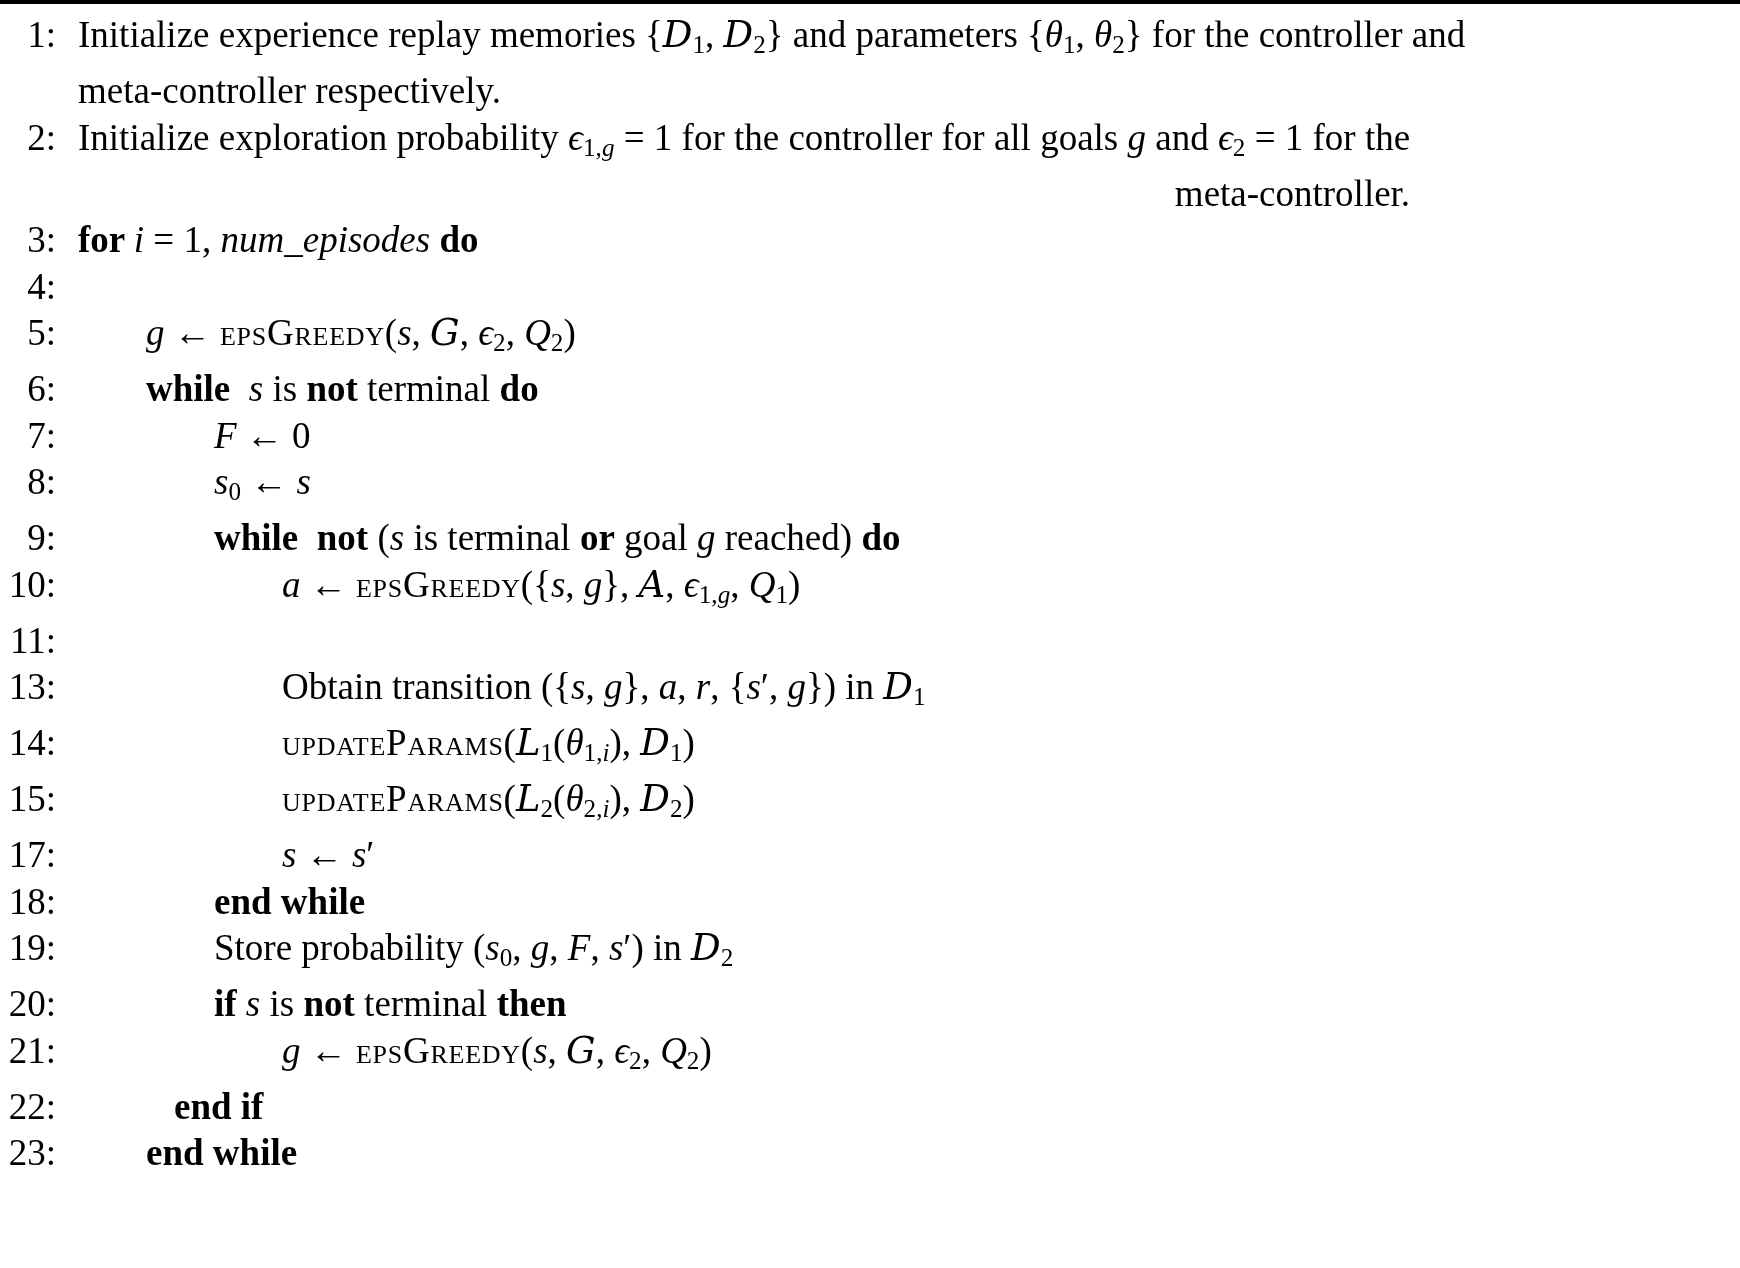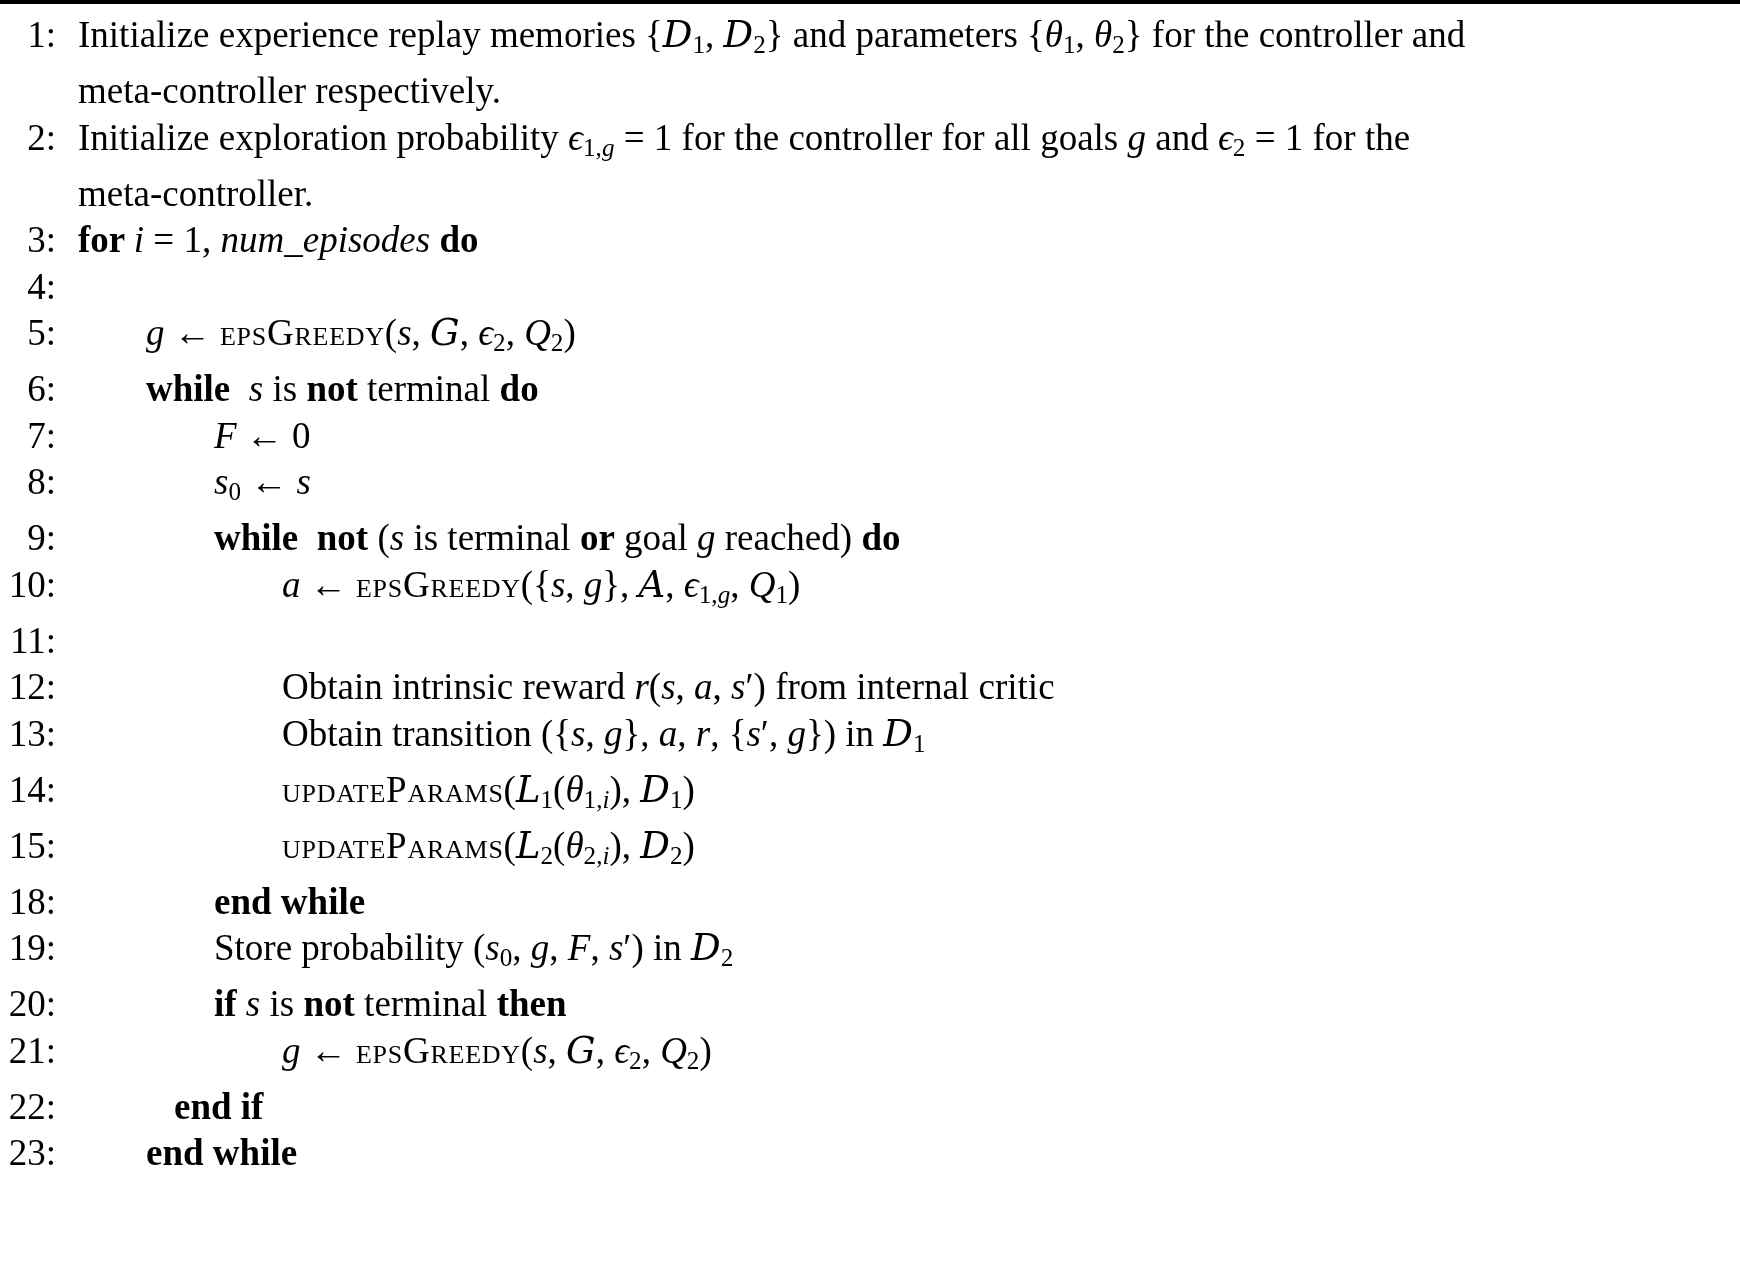--- a/index.html
+++ b/index.html
@@ -26,21 +26,21 @@
 
 <div class="page">
   <div class="top-rule"></div>
   <div class="alg">
       <div class="row">
         <span class="num">1:</span>
         <span class="txt" style="margin-left: 22px;"><span>Initialize experience replay memories {</span><span class="cal">D</span><span class="sub">1</span><span>, </span><span class="cal">D</span><span class="sub">2</span><span>} and parameters {</span><span class="i">θ</span><span class="sub">1</span><span>, </span><span class="i">θ</span><span class="sub">2</span><span>} for the controller and</span><br><span>meta-controller respectively.</span></span>
       </div>
       <div class="row">
         <span class="num">2:</span>
-        <span class="txt" style="margin-left: 22px;"><span>Initialize exploration probability </span><span class="i">ϵ</span><span class="sub">1,</span><span class="i sub">g</span><span> = 1 for the controller for all goals </span><span class="i">g</span><span> and </span><span class="i">ϵ</span><span class="sub">2</span><span> = 1 for the</span><br><span>meta-controller.</span></span>
+        <span class="txt" style="margin-left: 22px; text-align: right;"><span>Initialize exploration probability </span><span class="i">ϵ</span><span class="sub">1,</span><span class="i sub">g</span><span> = 1 for the controller for all goals </span><span class="i">g</span><span> and </span><span class="i">ϵ</span><span class="sub">2</span><span> = 1 for the</span><br><span>meta-controller.</span></span>
       </div>
       <div class="row">
         <span class="num">3:</span>
         <span class="txt" style="margin-left: 22px; text-align: center;"><span class="b">for </span><span class="i">i</span><span> = 1, </span><span class="i">num_episodes</span><span> </span><span class="b">do</span></span>
       </div>
       <div class="row">
         <span class="num">4:</span>
       </div>
       <div class="row">
         <span class="num">5:</span>
@@ -63,34 +63,34 @@
         <span class="txt" style="margin-left: 158px;"><span class="b">while</span><span>  </span><span class="b">not</span><span> (</span><span class="i">s</span><span> is terminal </span><span class="b">or</span><span> goal </span><span class="i">g</span><span> reached) </span><span class="b">do</span></span>
       </div>
       <div class="row">
         <span class="num">10:</span>
         <span class="txt" style="margin-left: 226px;"><span class="i">a</span><span> ← </span><span class="sc">epsGreedy</span><span>({</span><span class="i">s</span><span>, </span><span class="i">g</span><span>}, </span><span class="cal">A</span><span>, </span><span class="i">ϵ</span><span class="sub">1,</span><span class="i sub">g</span><span>, </span><span class="i">Q</span><span class="sub">1</span><span>)</span></span>
       </div>
       <div class="row">
         <span class="num">11:</span>
       </div>
       <div class="row">
-        <span class="num">12:</span>
-        <span class="txt" style="margin-left: 226px;"><span>Obtain intrinsic reward </span><span class="i">r</span><span>(</span><span class="i">s</span><span>, </span><span class="i">a</span><span>, </span><span class="i">s</span><span>′</span><span>) from internal critic</span></span>
-      </div>
-      <div class="row">
         <span class="num">13:</span>
         <span class="txt" style="margin-left: 226px;"><span>Obtain transition ({</span><span class="i">s</span><span>, </span><span class="i">g</span><span>}, </span><span class="i">a</span><span>, </span><span class="i">r</span><span>, {</span><span class="i">s</span><span>′</span><span>, </span><span class="i">g</span><span>}) in </span><span class="cal">D</span><span class="sub">1</span></span>
       </div>
       <div class="row">
         <span class="num">14:</span>
         <span class="txt" style="margin-left: 226px;"><span class="sc">updateParams</span><span>(</span><span class="cal">L</span><span class="sub">1</span><span>(</span><span class="i">θ</span><span class="sub">1,</span><span class="i sub">i</span><span>), </span><span class="cal">D</span><span class="sub">1</span><span>)</span></span>
       </div>
       <div class="row">
         <span class="num">15:</span>
         <span class="txt" style="margin-left: 226px;"><span class="sc">updateParams</span><span>(</span><span class="cal">L</span><span class="sub">2</span><span>(</span><span class="i">θ</span><span class="sub">2,</span><span class="i sub">i</span><span>), </span><span class="cal">D</span><span class="sub">2</span><span>)</span></span>
+      </div>
+      <div class="row">
+        <span class="num">17:</span>
+        <span class="txt" style="margin-left: 226px;"><span class="i">s</span><span> ← </span><span class="i">s</span><span>′</span></span>
       </div>
       <div class="row">
         <span class="num">18:</span>
         <span class="txt" style="margin-left: 158px;"><span class="b">end while</span></span>
       </div>
       <div class="row">
         <span class="num">19:</span>
         <span class="txt" style="margin-left: 158px;"><span>Store probability (</span><span class="i">s</span><span class="sub">0</span><span>, </span><span class="i">g</span><span>, </span><span class="i">F</span><span>, </span><span class="i">s</span><span>′</span><span>) in </span><span class="cal">D</span><span class="sub">2</span></span>
       </div>
       <div class="row">

